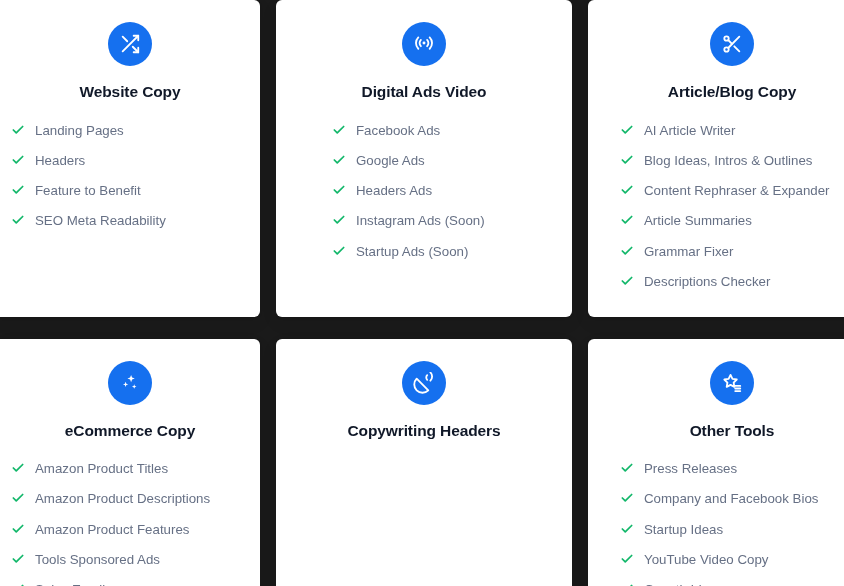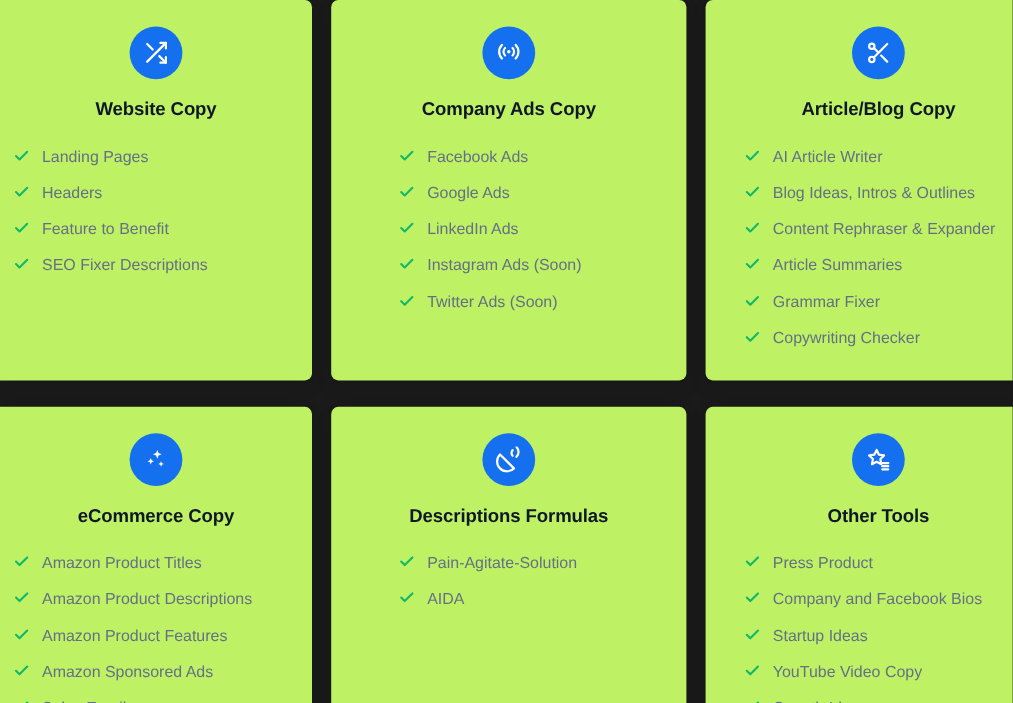--- a/index.html
+++ b/index.html
@@ -30,21 +30,21 @@
     top: 0;
     left: 0;
     width: 844px;
     display: grid;
     grid-template-columns: 260px 296px 288px;
     column-gap: 16px;
     row-gap: 22px;
   }
 
   .card {
-    background: #bef264;
+    background: #ffffff;
     border-radius: 6px;
     padding: 22px 0 20px 0;
     box-shadow: 0 1px 3px rgba(0,0,0,0.10), 0 6px 18px rgba(0,0,0,0.06);
     position: relative;
   }
 
   .card.col1 { border-radius: 0 6px 6px 0; }
 
   .card-row1 { min-height: 288px; }
   .card-row2 { min-height: 300px; }
@@ -145,36 +145,36 @@
               </svg>
             </span>
           <span class="feature-label">Feature to Benefit</span>
         </li>
         <li class="feature-item">
           <span class="check-icon">
               <svg width="14" height="14" viewBox="0 0 24 24" fill="none" stroke="currentColor" stroke-width="3" stroke-linecap="round" stroke-linejoin="round">
                 <polyline points="20 6 9 17 4 12"></polyline>
               </svg>
             </span>
-          <span class="feature-label">SEO Fixer Descriptions</span>
+          <span class="feature-label">SEO Meta Readability</span>
         </li>
       </ul>
     </div>
 
     <div class="card col2 card-row1">
       <div class="icon-badge">
         <svg width="22" height="22" viewBox="0 0 24 24" fill="none" stroke="#ffffff" stroke-width="2" stroke-linecap="round" stroke-linejoin="round">
           <circle cx="12" cy="11" r="1.6" fill="#ffffff" stroke="none"></circle>
           <path d="M8.6 14.4a4.8 4.8 0 0 1 0-6.8"></path>
           <path d="M15.4 7.6a4.8 4.8 0 0 1 0 6.8"></path>
           <path d="M5.8 17.2a8.8 8.8 0 0 1 0-12.4"></path>
           <path d="M18.2 4.8a8.8 8.8 0 0 1 0 12.4"></path>
         </svg>
       </div>
-      <div class="card-title">Company Ads Copy</div>
+      <div class="card-title">Digital Ads Video</div>
       <ul class="feature-list">
         <li class="feature-item">
           <span class="check-icon">
               <svg width="14" height="14" viewBox="0 0 24 24" fill="none" stroke="currentColor" stroke-width="3" stroke-linecap="round" stroke-linejoin="round">
                 <polyline points="20 6 9 17 4 12"></polyline>
               </svg>
             </span>
           <span class="feature-label">Facebook Ads</span>
         </li>
         <li class="feature-item">
@@ -184,37 +184,37 @@
               </svg>
             </span>
           <span class="feature-label">Google Ads</span>
         </li>
         <li class="feature-item">
           <span class="check-icon">
               <svg width="14" height="14" viewBox="0 0 24 24" fill="none" stroke="currentColor" stroke-width="3" stroke-linecap="round" stroke-linejoin="round">
                 <polyline points="20 6 9 17 4 12"></polyline>
               </svg>
             </span>
-          <span class="feature-label">LinkedIn Ads</span>
+          <span class="feature-label">Headers Ads</span>
         </li>
         <li class="feature-item">
           <span class="check-icon">
               <svg width="14" height="14" viewBox="0 0 24 24" fill="none" stroke="currentColor" stroke-width="3" stroke-linecap="round" stroke-linejoin="round">
                 <polyline points="20 6 9 17 4 12"></polyline>
               </svg>
             </span>
           <span class="feature-label">Instagram Ads (Soon)</span>
         </li>
         <li class="feature-item">
           <span class="check-icon">
               <svg width="14" height="14" viewBox="0 0 24 24" fill="none" stroke="currentColor" stroke-width="3" stroke-linecap="round" stroke-linejoin="round">
                 <polyline points="20 6 9 17 4 12"></polyline>
               </svg>
             </span>
-          <span class="feature-label">Twitter Ads (Soon)</span>
+          <span class="feature-label">Startup Ads (Soon)</span>
         </li>
       </ul>
     </div>
 
     <div class="card col3 card-row1">
       <div class="icon-badge">
         <svg width="22" height="22" viewBox="0 0 24 24" fill="none" stroke="#ffffff" stroke-width="2" stroke-linecap="round" stroke-linejoin="round">
           <circle cx="6" cy="6" r="2.4"></circle>
           <circle cx="6" cy="18" r="2.4"></circle>
           <line x1="20" y1="4" x2="8.1" y2="16.1"></line>
@@ -263,21 +263,21 @@
               </svg>
             </span>
           <span class="feature-label">Grammar Fixer</span>
         </li>
         <li class="feature-item">
           <span class="check-icon">
               <svg width="14" height="14" viewBox="0 0 24 24" fill="none" stroke="currentColor" stroke-width="3" stroke-linecap="round" stroke-linejoin="round">
                 <polyline points="20 6 9 17 4 12"></polyline>
               </svg>
             </span>
-          <span class="feature-label">Copywriting Checker</span>
+          <span class="feature-label">Descriptions Checker</span>
         </li>
       </ul>
     </div>
 
     <div class="card col1 card-row2">
       <div class="icon-badge">
         <svg width="22" height="22" viewBox="0 0 24 24" fill="#ffffff" stroke="none">
           <path d="M13.2 3.2l1.1 2.9 2.9 1.1-2.9 1.1-1.1 2.9-1.1-2.9L9.2 7.2l2.9-1.1z"></path>
           <path d="M7.2 10.6l0.8 2.1 2.1 0.8-2.1 0.8-0.8 2.1-0.8-2.1-2.1-0.8 2.1-0.8z"></path>
           <path d="M16.6 13.4l0.7 1.8 1.8 0.7-1.8 0.7-0.7 1.8-0.7-1.8-1.8-0.7 1.8-0.7z"></path>
@@ -308,80 +308,62 @@
               </svg>
             </span>
           <span class="feature-label">Amazon Product Features</span>
         </li>
         <li class="feature-item">
           <span class="check-icon">
               <svg width="14" height="14" viewBox="0 0 24 24" fill="none" stroke="currentColor" stroke-width="3" stroke-linecap="round" stroke-linejoin="round">
                 <polyline points="20 6 9 17 4 12"></polyline>
               </svg>
             </span>
-          <span class="feature-label">Amazon Sponsored Ads</span>
+          <span class="feature-label">Tools Sponsored Ads</span>
         </li>
         <li class="feature-item">
           <span class="check-icon">
               <svg width="14" height="14" viewBox="0 0 24 24" fill="none" stroke="currentColor" stroke-width="3" stroke-linecap="round" stroke-linejoin="round">
                 <polyline points="20 6 9 17 4 12"></polyline>
               </svg>
             </span>
           <span class="feature-label">Sales Emails</span>
         </li>
       </ul>
     </div>
 
     <div class="card col2 card-row2">
       <div class="icon-badge">
         <svg width="22" height="22" viewBox="0 0 24 24" fill="none" stroke="#ffffff" stroke-width="2" stroke-linecap="round" stroke-linejoin="round">
           <path d="M4 20a9 9 0 0 1 0-12.7L16.7 20A9 9 0 0 1 4 20z"></path>
           <path d="M15.5 8.5a3.6 3.6 0 0 1 0-5.1"></path>
           <path d="M19 9.5a6.4 6.4 0 0 0 0-9"></path>
         </svg>
       </div>
-      <div class="card-title">Descriptions Formulas</div>
-      <ul class="feature-list">
-        <li class="feature-item">
-          <span class="check-icon">
-              <svg width="14" height="14" viewBox="0 0 24 24" fill="none" stroke="currentColor" stroke-width="3" stroke-linecap="round" stroke-linejoin="round">
-                <polyline points="20 6 9 17 4 12"></polyline>
-              </svg>
-            </span>
-          <span class="feature-label">Pain-Agitate-Solution</span>
-        </li>
-        <li class="feature-item">
-          <span class="check-icon">
-              <svg width="14" height="14" viewBox="0 0 24 24" fill="none" stroke="currentColor" stroke-width="3" stroke-linecap="round" stroke-linejoin="round">
-                <polyline points="20 6 9 17 4 12"></polyline>
-              </svg>
-            </span>
-          <span class="feature-label">AIDA</span>
-        </li>
-      </ul>
+      <div class="card-title">Copywriting Headers</div>
     </div>
 
     <div class="card col3 card-row2">
       <div class="icon-badge">
         <svg width="22" height="22" viewBox="0 0 24 24" fill="none" stroke="#ffffff" stroke-width="2" stroke-linecap="round" stroke-linejoin="round">
           <path d="M10.4 3.2l2.1 4.3 4.7 0.7-3.4 3.3 0.8 4.7-4.2-2.2-4.2 2.2 0.8-4.7-3.4-3.3 4.7-0.7z"></path>
           <line x1="15.5" y1="15.2" x2="21" y2="15.2"></line>
           <line x1="15.5" y1="18" x2="21" y2="18"></line>
           <line x1="15.5" y1="20.8" x2="21" y2="20.8"></line>
         </svg>
       </div>
       <div class="card-title">Other Tools</div>
       <ul class="feature-list">
         <li class="feature-item">
           <span class="check-icon">
               <svg width="14" height="14" viewBox="0 0 24 24" fill="none" stroke="currentColor" stroke-width="3" stroke-linecap="round" stroke-linejoin="round">
                 <polyline points="20 6 9 17 4 12"></polyline>
               </svg>
             </span>
-          <span class="feature-label">Press Product</span>
+          <span class="feature-label">Press Releases</span>
         </li>
         <li class="feature-item">
           <span class="check-icon">
               <svg width="14" height="14" viewBox="0 0 24 24" fill="none" stroke="currentColor" stroke-width="3" stroke-linecap="round" stroke-linejoin="round">
                 <polyline points="20 6 9 17 4 12"></polyline>
               </svg>
             </span>
           <span class="feature-label">Company and Facebook Bios</span>
         </li>
         <li class="feature-item">

